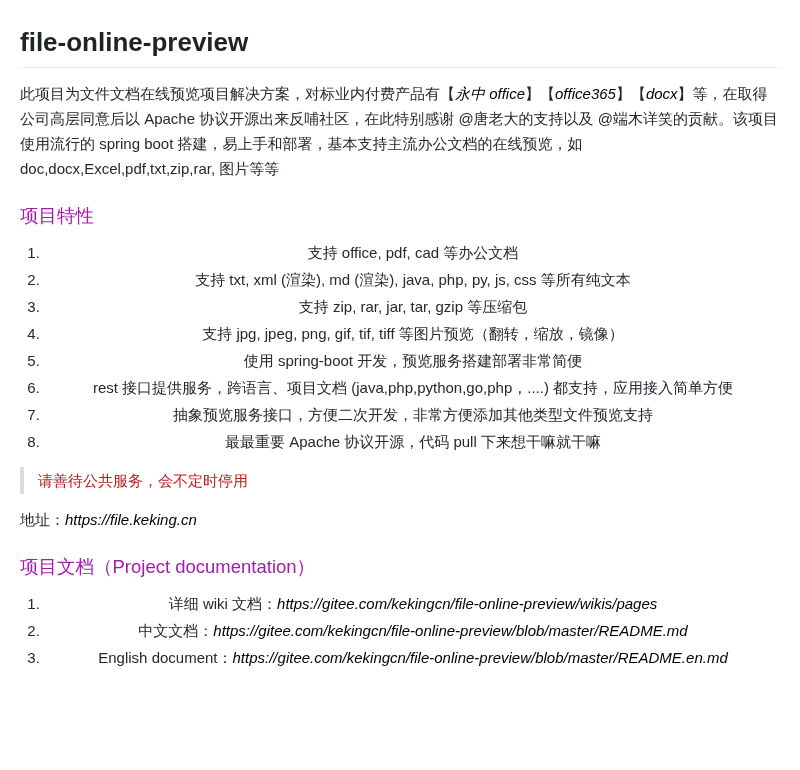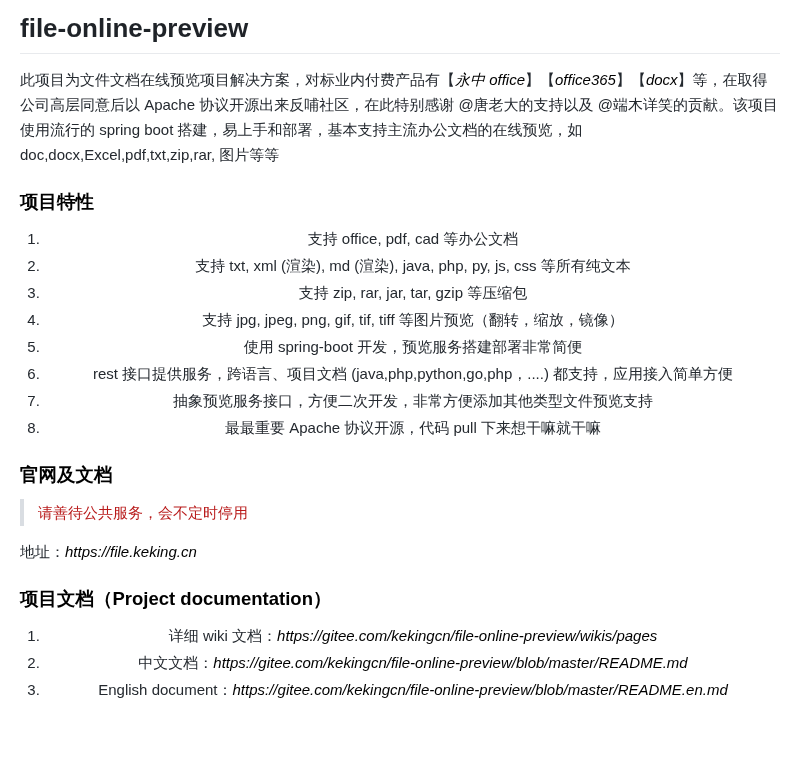--- a/index.html
+++ b/index.html
@@ -17,33 +17,33 @@
   }
   .page {
     padding: 10px 20px 26px 20px;
     box-sizing: border-box;
     width: 800px;
   }
   h1.doc-title {
     font-size: 26px;
     line-height: 32px;
     font-weight: 700;
-    margin: 2px 0 0 0;
+    margin: 16px 0 0 0;
     padding-bottom: 9px;
     border-bottom: 1px solid #e8eaed;
     color: #1f2328;
   }
   p.intro {
     margin: 13px 0 0 0;
   }
   h3.section-heading {
     font-size: 18.5px;
     line-height: 23px;
-    font-weight: 700;
-    color: #000000;
+    font-weight: 400;
+    color: #a21caf;
     margin: 23px 0 13px 0;
   }
   ol.doc-list {
     margin: 0;
     padding: 0 0 0 24px;
     text-align: center;
   }
   ol.doc-list li {
     line-height: 25px;
     margin: 2px 0;
@@ -80,21 +80,20 @@
     <li>支持 office, pdf, cad 等办公文档</li>
     <li>支持 txt, xml (渲染), md (渲染), java, php, py, js, css 等所有纯文本</li>
     <li>支持 zip, rar, jar, tar, gzip 等压缩包</li>
     <li>支持 jpg, jpeg, png, gif, tif, tiff 等图片预览（翻转，缩放，镜像）</li>
     <li>使用 spring-boot 开发，预览服务搭建部署非常简便</li>
     <li>rest 接口提供服务，跨语言、项目文档 (java,php,python,go,php，....) 都支持，应用接入简单方便</li>
     <li>抽象预览服务接口，方便二次开发，非常方便添加其他类型文件预览支持</li>
     <li>最最重要 Apache 协议开源，代码 pull 下来想干嘛就干嘛</li>
   </ol>
 
-  <h3 class="section-heading">官网及文档</h3>
 
 
 
   <blockquote class="note"><span>请善待公共服务，会不定时停用</span></blockquote>
 
   <p class="addr"><span>地址：</span><a href="#" class="link">https://file.keking.cn</a></p>
 
   <h3 class="section-heading">项目文档（Project documentation）</h3>
 
   <ol class="doc-list">

